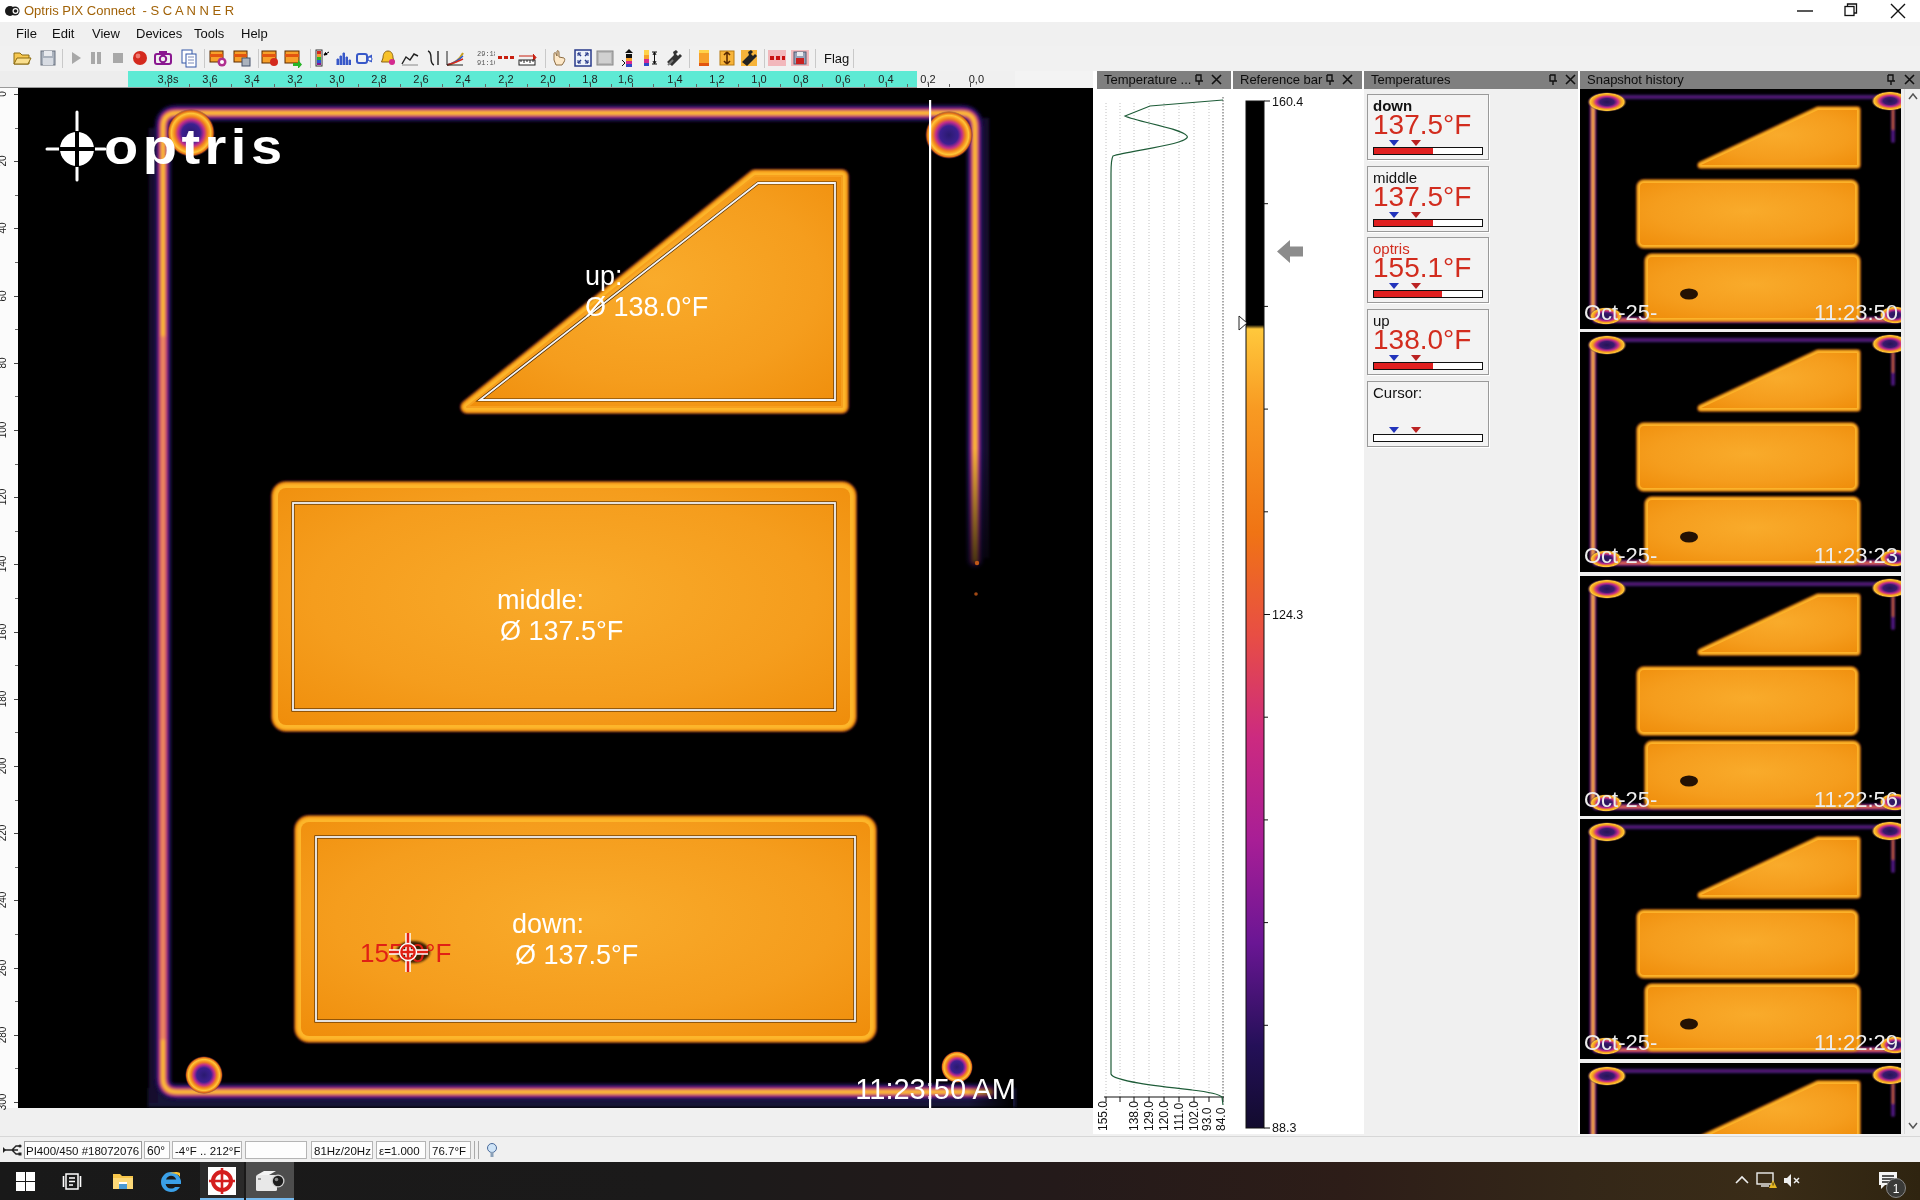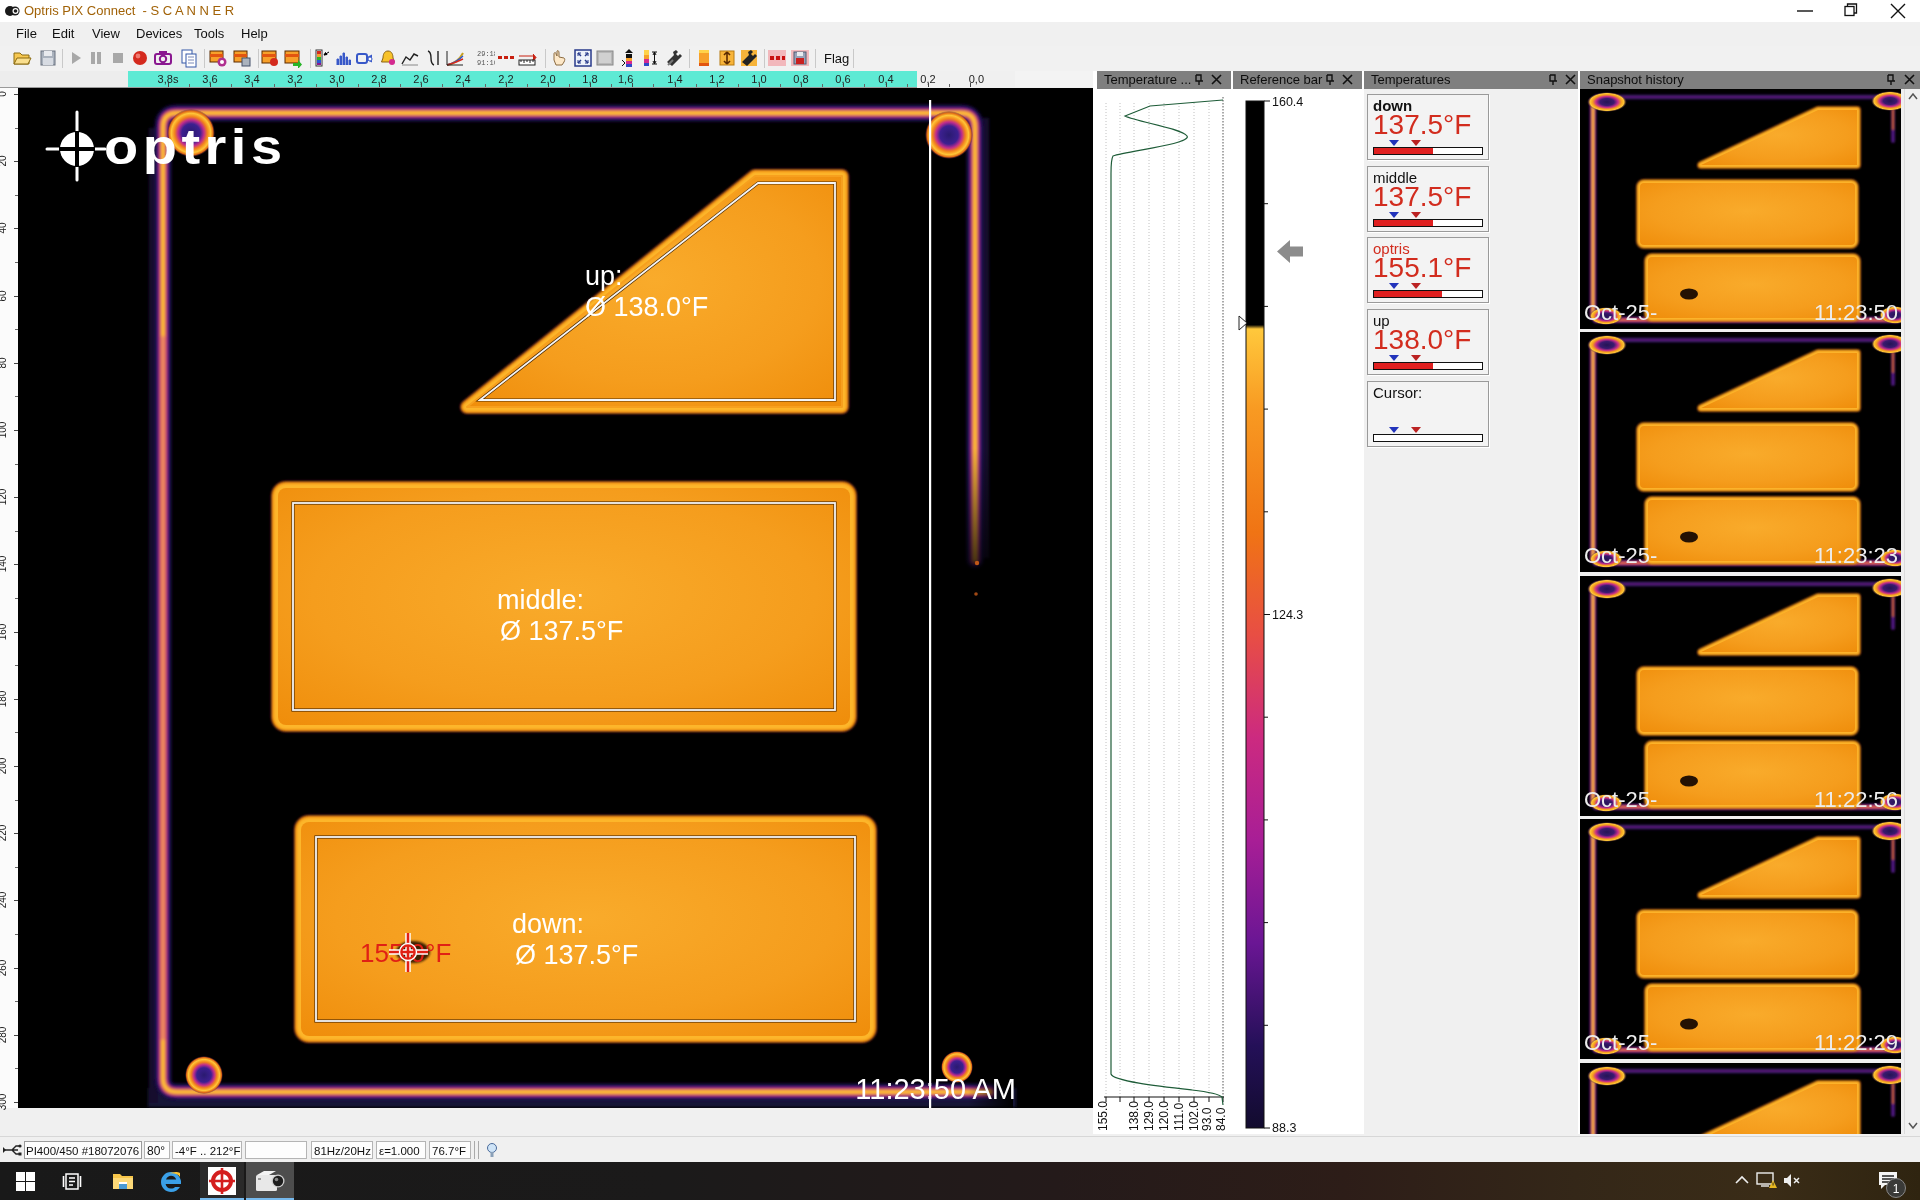--- a/index.html
+++ b/index.html
@@ -479,21 +479,21 @@
 
 
   <div class="abs statusbar" id="statusbar">
     <svg style="position:absolute;left:2px;top:5px" width="20" height="16" viewBox="0 0 20 16">
       <path d="M1,8 h15 M10,8 l4,-4 h3 M10,8 l4,4 h3" stroke="#222" fill="none" stroke-width="1.4"></path>
       <circle cx="18" cy="4" r="1.6" fill="#222"></circle>
         <rect x="16.5" y="10.5" width="3" height="3" fill="#222"></rect>
       <path d="M1,5 L1,11 L4,8 Z" fill="#222"></path>
     </svg>
     <div class="fld" style="left:24px;width:118px;border-color:#9a9a9a;font-size:11.5px;padding:0 1px">PI400/450 #18072076</div>
-    <div class="fld" style="left:144px;width:26px;font-size:12px;padding:0 2px">80°</div>
+    <div class="fld" style="left:144px;width:26px;font-size:12px;padding:0 2px">60°</div>
     <div class="fld" style="left:172px;width:70px;font-size:11.5px;padding:0 2px">-4°F .. 212°F</div>
     <div class="fld" style="left:245px;width:62px"></div>
     <div class="fld" style="left:311px;width:62px;font-size:11.5px;padding:0 2px">81Hz/20Hz</div>
     <div class="fld" style="left:376px;width:50px;font-size:11.5px;padding:0 2px">ε=1.000</div>
     <div class="fld" style="left:429px;width:42px;font-size:11.5px;padding:0 2px">76.7°F</div>
     <i style="position:absolute;left:474px;top:4px;width:1px;height:18px;background:#aaa"></i>
     <i style="position:absolute;left:478px;top:4px;width:1px;height:18px;background:#aaa"></i>
     <svg style="position:absolute;left:483px;top:4px" width="18" height="18" viewBox="0 0 18 18">
       <circle cx="9" cy="7" r="4.5" fill="#cfe4f7" stroke="#4a6a9a"></circle>
         <rect x="7.5" y="11" width="3" height="5" fill="#8aa0b8"></rect>

